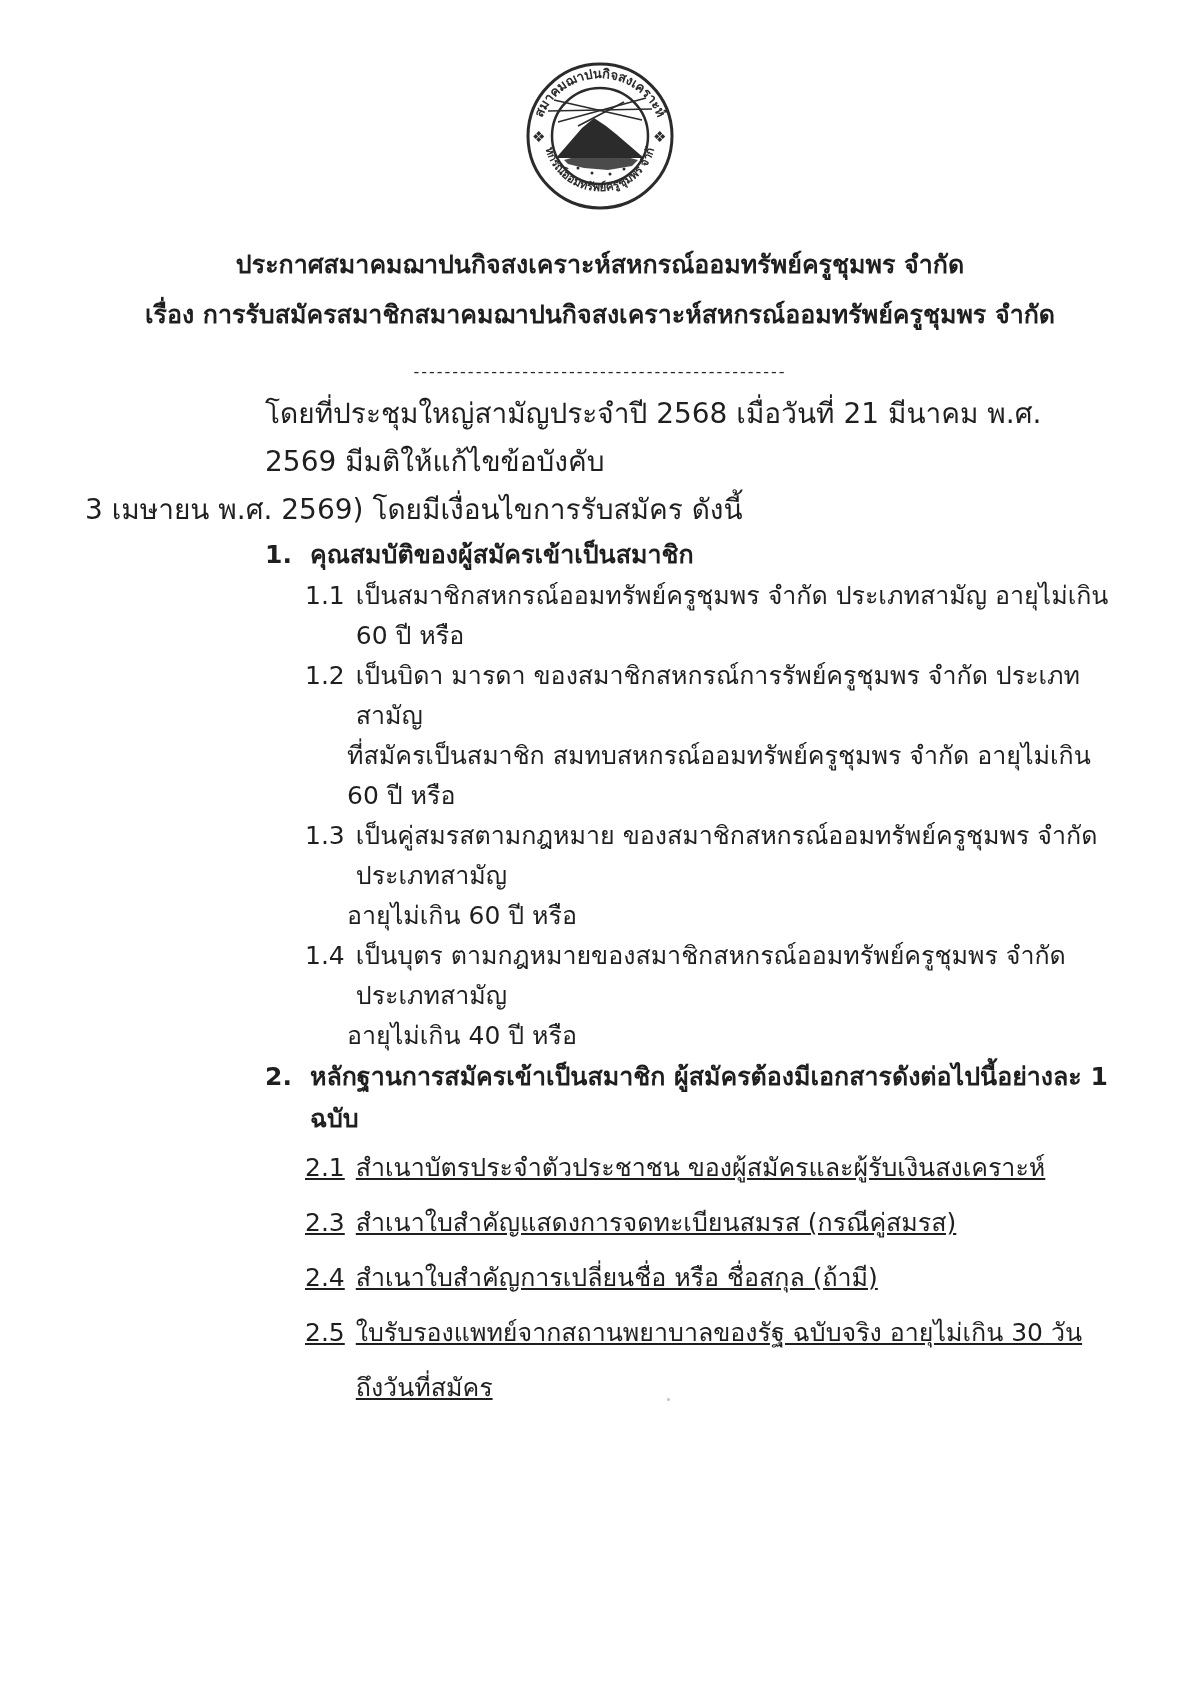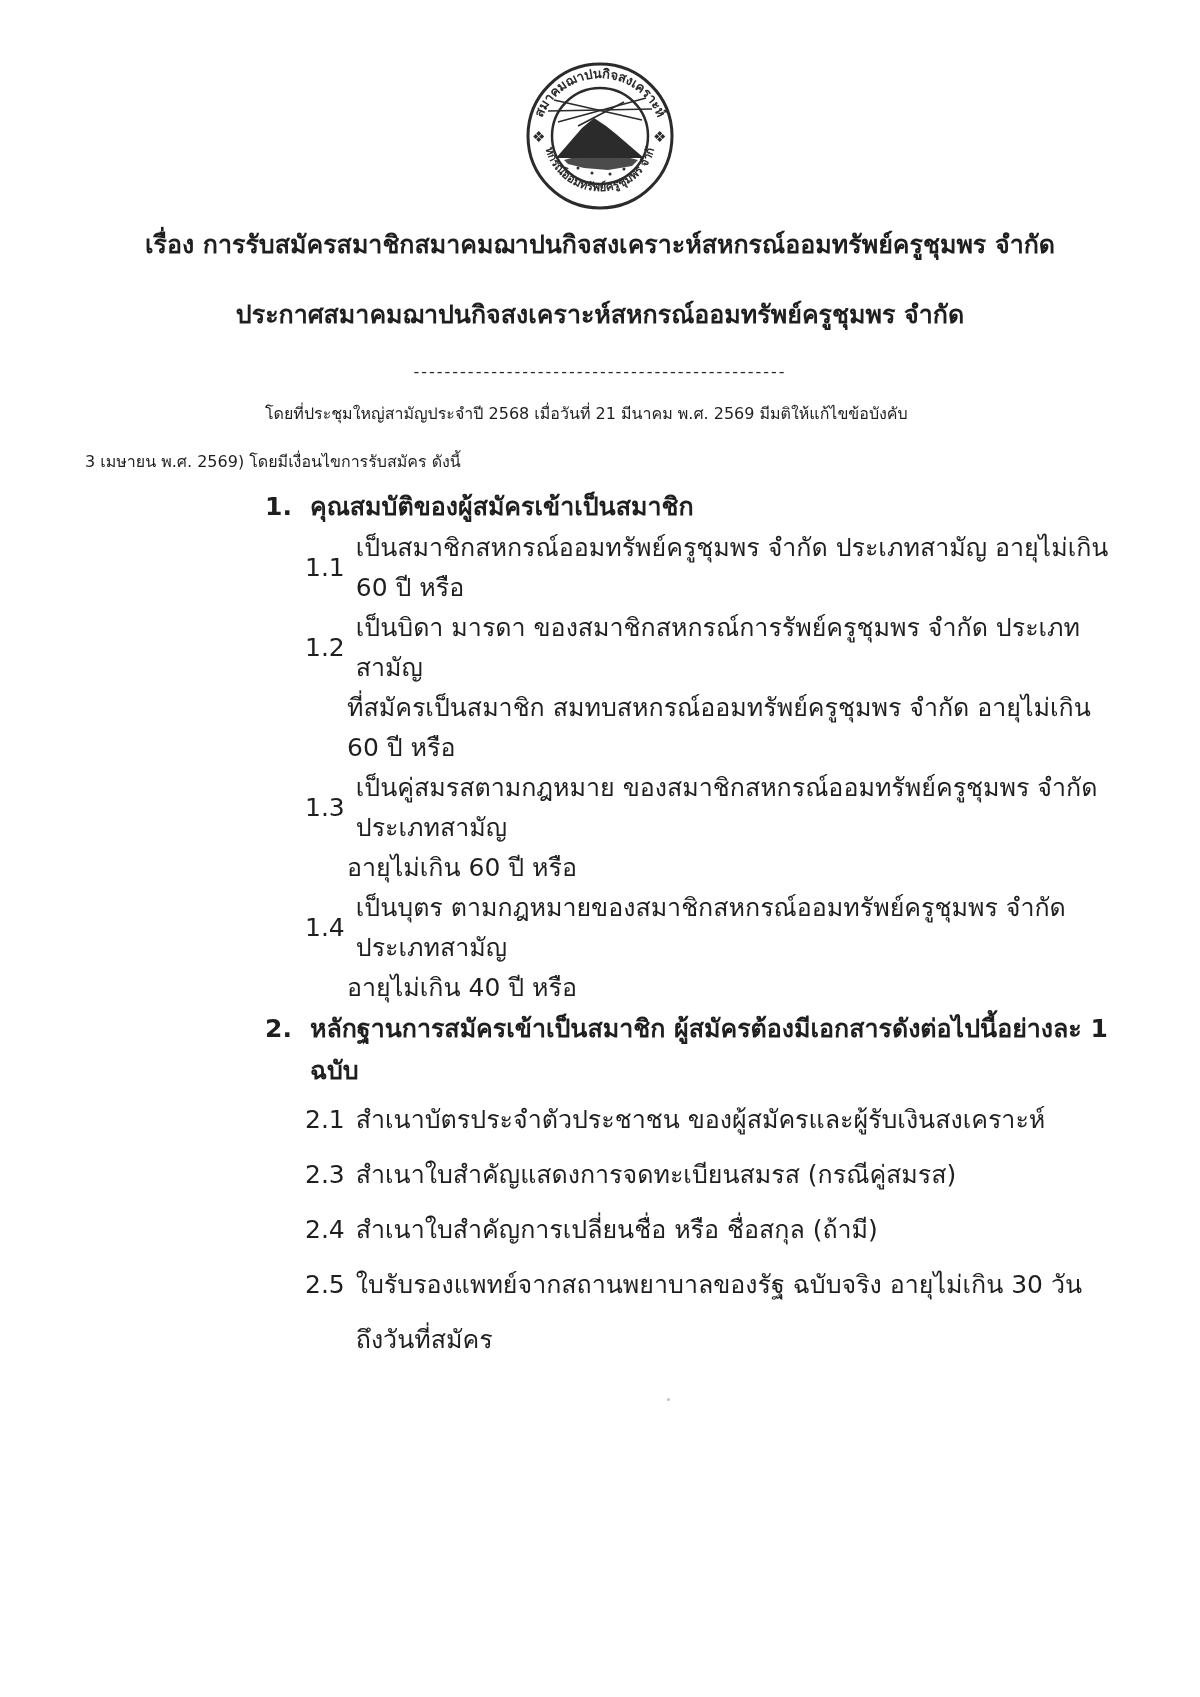--- a/index.html
+++ b/index.html
@@ -34,35 +34,35 @@
   .separator {
     text-align: center;
     margin-top: 30px;
     line-height: 20px;
     font-size: 16px;
     letter-spacing: 2px;
     color: #2a2a2a;
     white-space: nowrap;
   }
 
-  .intro { margin-top: 8px; font-size: 16px; }
+  .intro { margin-top: 8px; font-size: 28px; }
   .intro .line { line-height: 48px; }
   .intro .line.first { padding-left: 180px; }
 
   .sec-heading {
     display: flex;
     font-weight: bold;
     font-size: 25px;
     line-height: 42px;
   }
   .sec-heading .num { margin-left: 180px; margin-right: 18px; }
 
   .item-line { display: flex; font-size: 25px; }
-  .s1 .item-line { line-height: 40px; align-items: center; }
-  .s2 .item-line { line-height: 55px; }
+  .s1 .item-line { line-height: 40px; }
+  .s2 .item-line { line-height: 55px; text-decoration: underline; }
   .item-line .num { margin-left: 220px; margin-right: 11px; }
   .item-line.cont { padding-left: 262px; }
 
   .artifact-dot {
     position: absolute;
     left: 667px;
     top: 1398px;
     width: 3px;
     height: 3px;
     border-radius: 50%;
@@ -110,22 +110,22 @@
         <circle cx="72" cy="121" r="1.5" fill="#2b2b2b"></circle>
         <circle cx="90" cy="122" r="1.5" fill="#2b2b2b"></circle>
         <circle cx="104" cy="117" r="1.5" fill="#2b2b2b"></circle>
         <circle cx="46" cy="120" r="1.2" fill="#2b2b2b" opacity="0.7"></circle>
       </g>
     </svg>
   </div>
 
   <div class="content">
 
+    <div class="title">ประกาศสมาคมฌาปนกิจสงเคราะห์สหกรณ์ออมทรัพย์ครูชุมพร จำกัด</div>
     <div class="title second">เรื่อง การรับสมัครสมาชิกสมาคมฌาปนกิจสงเคราะห์สหกรณ์ออมทรัพย์ครูชุมพร จำกัด</div>
-    <div class="title">ประกาศสมาคมฌาปนกิจสงเคราะห์สหกรณ์ออมทรัพย์ครูชุมพร จำกัด</div>
 
     <div class="separator">------------------------------------------------</div>
 
     <div class="intro">
       <div class="line first">โดยที่ประชุมใหญ่สามัญประจำปี 2568 เมื่อวันที่ 21 มีนาคม พ.ศ. 2569 มีมติให้แก้ไขข้อบังคับ</div>
       <div class="line">3 เมษายน พ.ศ. 2569) โดยมีเงื่อนไขการรับสมัคร ดังนี้</div>
     </div>
 
     <div class="s1">
       <div class="sec-heading">

